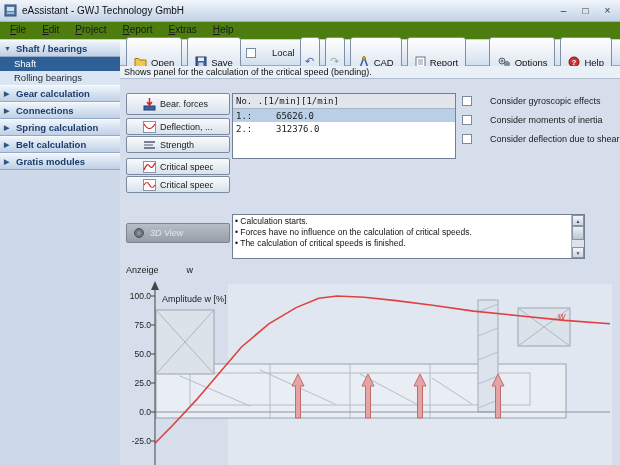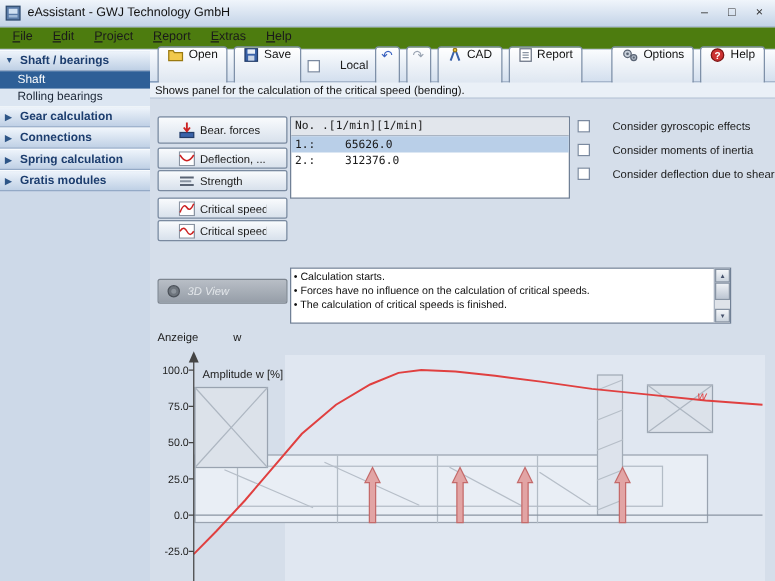--- a/index.html
+++ b/index.html
@@ -29,23 +29,23 @@
     border-bottom:1px solid #93a9c6; color:#1c3d6e; font-size:9.5px; font-weight:bold; }
   .side-head .arrow { font-size:7px; color:#2d5587; width:8px; }
   .side-item { height:14px; line-height:14px; padding-left:14px; font-size:9.5px; background:#dce6f2; color:#1a2535; }
   .side-item.selected { background:#2e5f97; color:#ffffff; }
 
   
   .main { position:absolute; left:120px; top:40px; right:0; bottom:0; }
   .toolbar { position:absolute; left:0; top:0; right:0; height:26px;
     background:linear-gradient(#fafcfe,#d3dfee); border-bottom:1px solid #96a9c2;
     display:flex; align-items:center; padding:0 8px 0 6px; gap:5px; }
-  .tbtn { height:32px; display:inline-flex; align-items:flex-start; gap:4px; padding:0 7px;
+  .tbtn { height:32px; display:inline-flex; align-items:flex-end; gap:4px; padding:0 7px;
     background:linear-gradient(#ffffff,#dce5f0); border:1px solid #7e90a8; border-radius:3px;
-    font-size:9.5px; color:#111; cursor:default; }
+    font-size:9.5px; color:#111; cursor:default;text-decoration:underline; }
   .tbtn.small { width:20px; padding:0; justify-content:center; font-size:11px; }
   .tbtn.push { margin-left:auto; }
   .cbrow { display:inline-flex; align-items:center; gap:16px; font-size:9.5px; }
   .cb { width:10px; height:10px; background:#ffffff; border:1px solid #7b8aa0; display:inline-block; }
 
   .statusline { position:absolute; left:0; top:26px; right:0; height:13px; background:#eaf0f7;
     border-bottom:1px solid #b0bfd2; font-size:9px; padding:1px 0 0 4px; color:#111; }
 
   .content { position:absolute; left:0; top:39px; right:0; bottom:0; background:#d5deea; }
 
@@ -132,20 +132,24 @@
     <div class="side-head">
       <span class="arrow">▶</span>
       <span>Connections</span>
     </div>
     <div class="side-head">
       <span class="arrow">▶</span>
       <span>Spring calculation</span>
     </div>
     <div class="side-head">
       <span class="arrow">▶</span>
+      <span>Belt calculation</span>
+    </div>
+    <div class="side-head">
+      <span class="arrow">▶</span>
       <span>Gratis modules</span>
     </div>
   </div>
 
   <div class="main">
 
     <div class="toolbar">
       <span class="tbtn">
         <span class="icon"><svg width="13" height="12">
               <path d="M1 4 L1 2.5 L4.5 2.5 L5.5 4 L12 4 L12 10.5 L1 10.5 Z" fill="#f2c94c" stroke="#9a7a10"></path>

